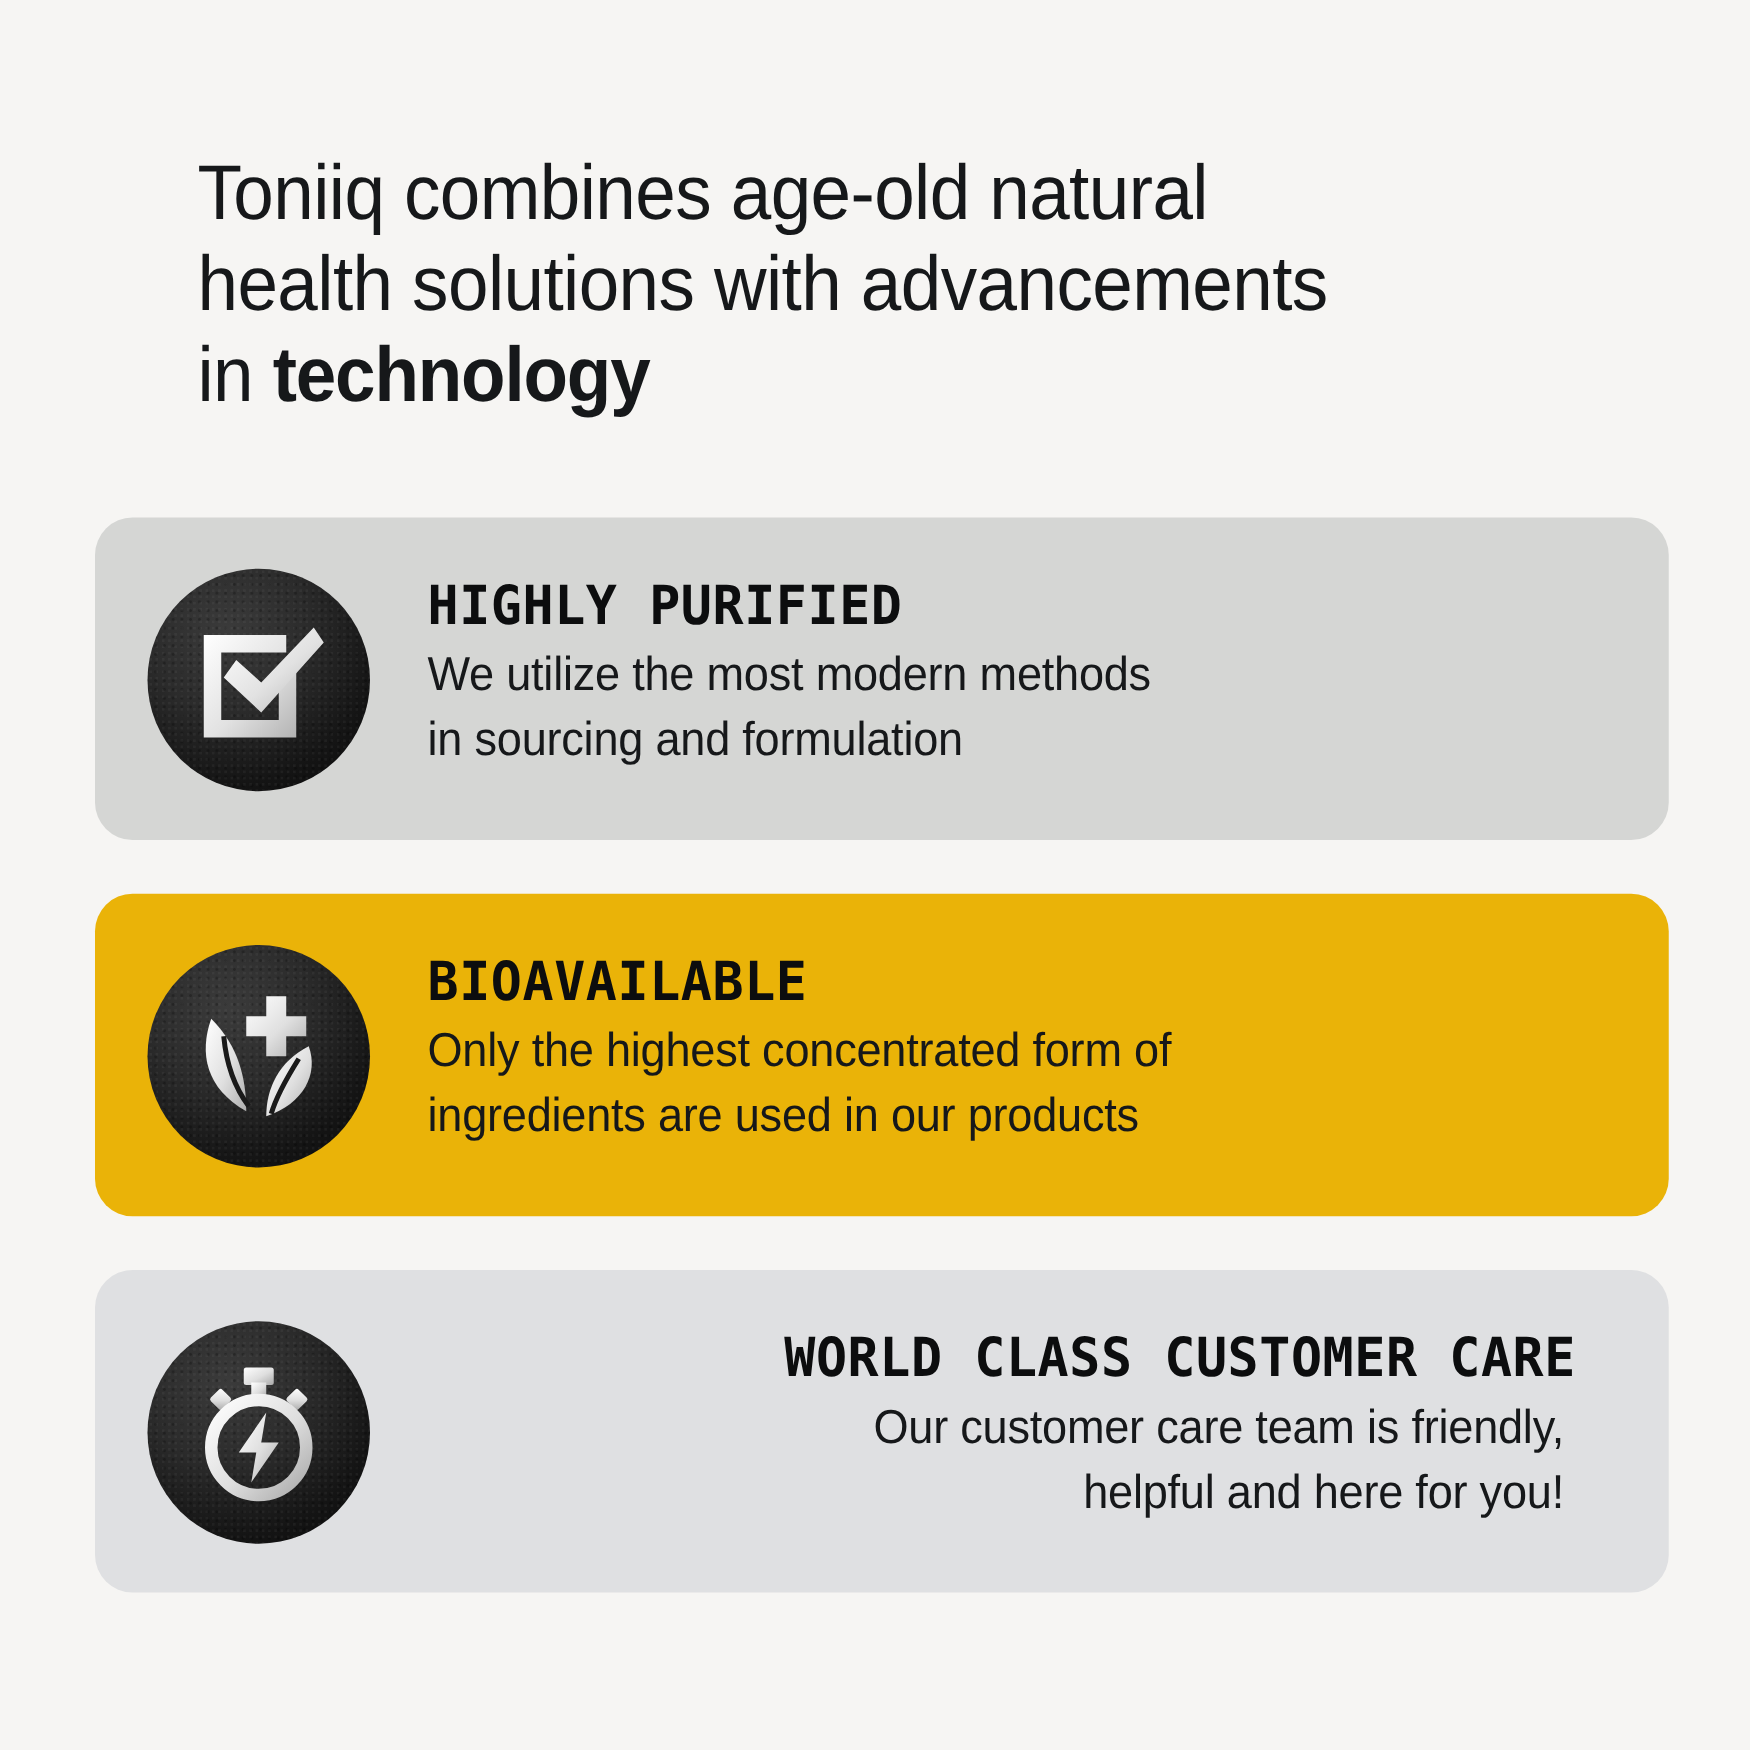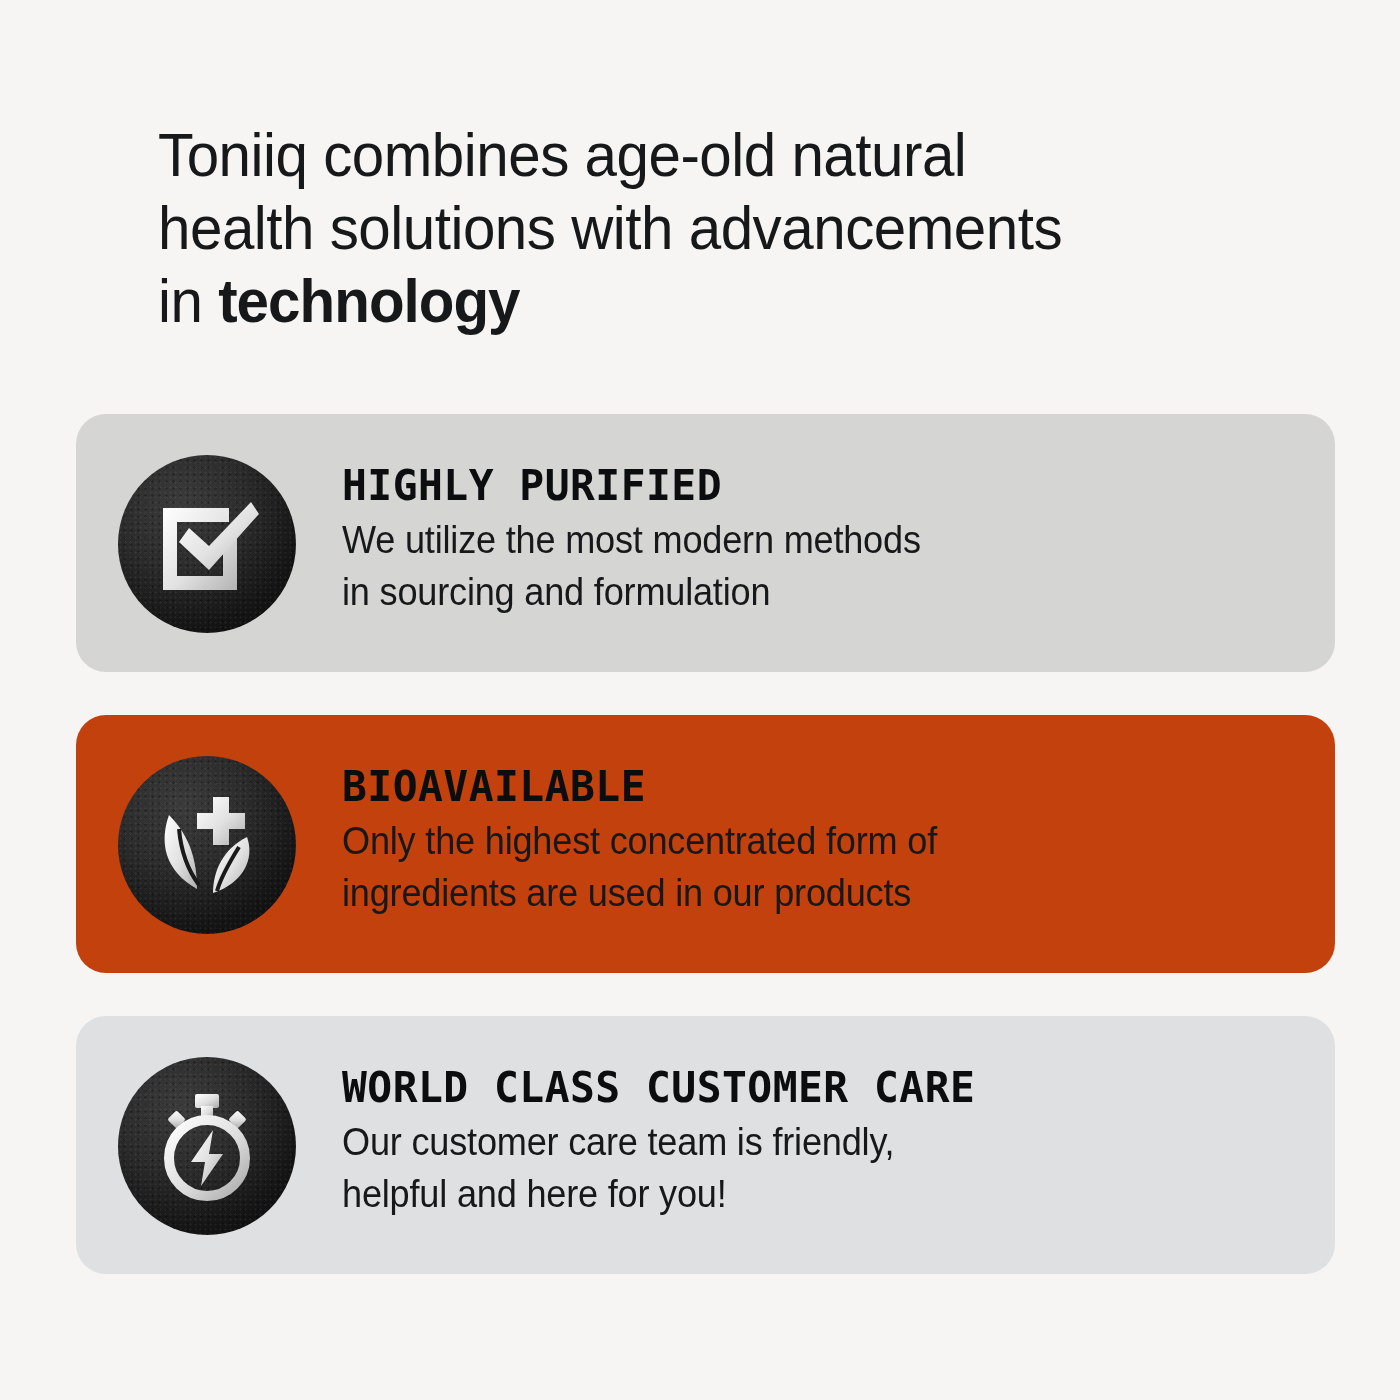--- a/index.html
+++ b/index.html
@@ -51,24 +51,24 @@
   }
   .card {
     position: relative;
     width: 1259px;
     height: 258px;
     border-radius: 30px;
     margin-bottom: 43px;
     box-sizing: border-box;
     overflow: hidden;
   }
-  .card:last-child { margin-bottom: 0; }
+  .card:last-child { margin-bottom: 0; text-align: right; }
 
   .card-1 { background: #d5d6d4; }
-  .card-2 { background: #c2410c; }
+  .card-2 { background: #eab308; }
   .card-3 { background: #dfe0e2; }
 
   
   .icon-badge {
     position: absolute;
     left: 42px;
     top: 41px;
     width: 178px;
     height: 178px;
     border-radius: 50%;

